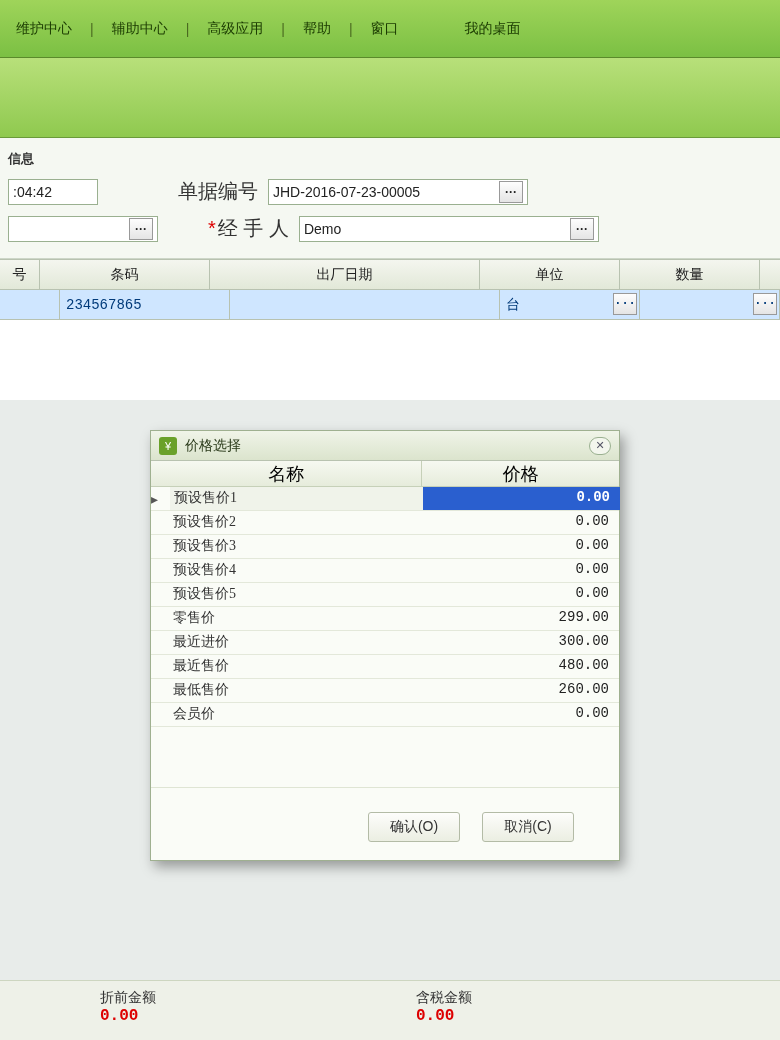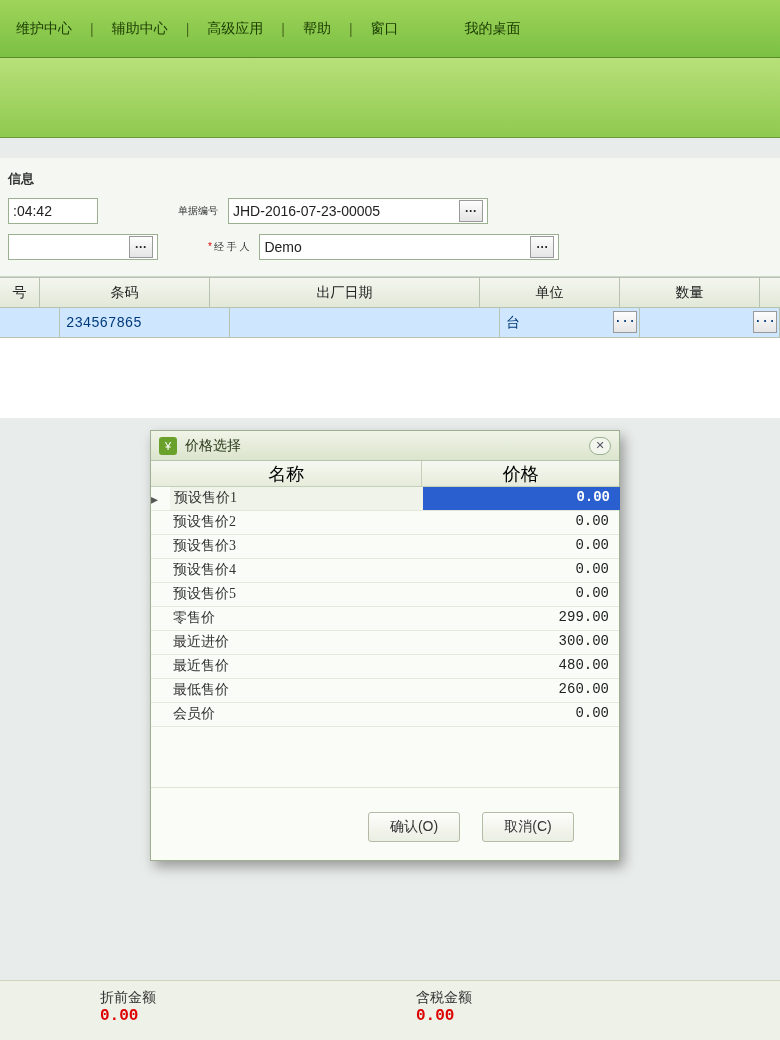--- a/index.html
+++ b/index.html
@@ -29,25 +29,24 @@
   .greenband {
     background: linear-gradient(#b8e07a, #8fc94f);
     height: 80px;
     border-bottom: 1px solid #6a9a3a;
   }
   
   .info-area {
     background: #f5f8f2;
     border-bottom: 1px solid #cdd6c8;
     padding: 12px 8px 6px 8px;
-    margin-top: 20px;
   }
   .info-title { color: #333; font-weight: bold; margin-bottom: 10px; }
   .row { display: flex; align-items: center; gap: 10px; margin-bottom: 10px; }
-  .lbl { color: #333; font-size: 10px; white-space: nowrap; }
+  .lbl { color: #333; font-size: 20px; white-space: nowrap; }
   .req { color: #d00; margin-right: 2px; }
   .field {
     background: #fff;
     border: 1px solid #9ab090;
     height: 26px;
     display: flex;
     align-items: center;
     padding: 0 4px;
     font-family: Liberation Sans, sans-serif;
     font-size: 14px;

